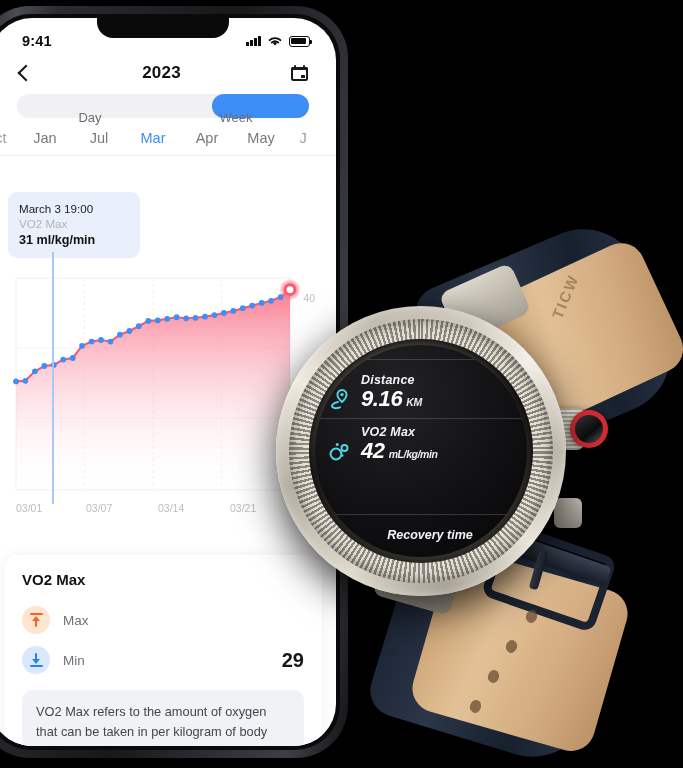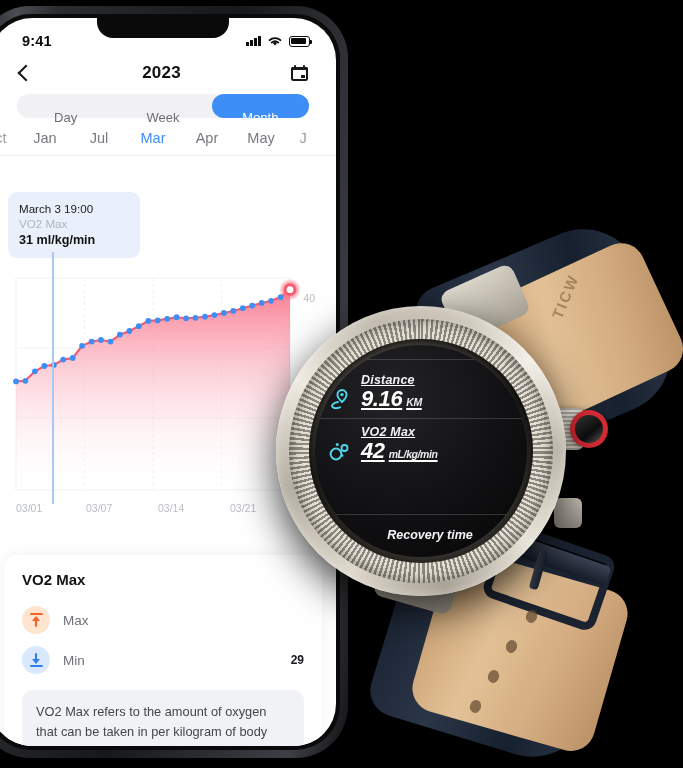--- a/index.html
+++ b/index.html
@@ -136,21 +136,21 @@
   .arw .bar { position: absolute; left: 0; width: 13px; height: 2.1px; border-radius: 1px; }
   .arw .stem { position: absolute; left: 5.2px; width: 2.6px; border-radius: 1px; }
   .arw .head { position: absolute; left: 2px; width: 0; height: 0; border-left: 4.5px solid transparent; border-right: 4.5px solid transparent; }
   .arw.up .bar { top: 0; background: #f4622a; }
   .arw.up .stem { top: 4px; height: 10px; background: #f4622a; }
   .arw.up .head { top: 3px; border-bottom: 5px solid #f4622a; }
   .arw.dn .bar { bottom: 0; background: #2f7fe8; }
   .arw.dn .stem { top: 0; height: 10px; background: #2f7fe8; }
   .arw.dn .head { bottom: 3px; border-top: 5px solid #2f7fe8; }
   .row .lbl { font-size: 13.5px; color: #6f7178; margin-left: 13px; }
-  .row .val { margin-left: auto; font-size: 12px; color: #16171a; font-weight: 600; }
+  .row .val { margin-left: auto; font-size: 20px; color: #16171a; font-weight: 600; }
   .desc {
     margin-top: 10px; background: #f1f2f5; border-radius: 11px;
     padding: 12px 14px 14px 14px; font-size: 12.8px; line-height: 19.5px; color: #44464c;
   }
 
   
   .watch { position: absolute; left: 258px; top: 250px; width: 425px; height: 518px; }
 
   .strap-top, .strap-bot {
     position: absolute; border-radius: 30px;
@@ -211,21 +211,21 @@
     box-shadow: inset 0 2px 8px rgba(0,0,0,.9);
   }
   .face {
     position: absolute; left: 6px; top: 6px; width: 212px; height: 212px;
     border-radius: 50%;
     background: radial-gradient(circle at 36% 24%, #232326 0%, #111113 55%, #050506 100%);
     overflow: hidden;
     color: #fff;
   }
   .face-scroll { position: absolute; left: 0; right: 0; top: 22px; }
-  .metric { position: relative; padding: 6px 10px 6px 46px; text-decoration: underline; }
+  .metric { position: relative; padding: 6px 10px 6px 46px; }
   .metric + .metric { border-top: 1px solid rgba(255,255,255,.17); }
   .metric .m-label { font-size: 12.5px; font-style: italic; font-weight: 600; color: #f2f2f4; letter-spacing: .2px; }
   .metric .m-value { font-size: 22px; font-style: italic; font-weight: 700; letter-spacing: -.4px; margin-top: -1px; }
   .metric .m-unit { font-size: 10.5px; font-style: italic; font-weight: 600; color: #ececee; margin-left: 4px; }
   .metric .m-icon { position: absolute; left: 10px; top: 18px; width: 28px; height: 28px; }
   .face-top-line { position:absolute; left:48px; right:30px; top:14px; height:1px; background:rgba(255,255,255,.16); }
   .metric-partial {
     position: absolute; left: 0; right: 0; bottom: 14px; padding: 10px 10px 0 28px;
     border-top: 1px solid rgba(255,255,255,.17); text-align: center;
   }
@@ -299,21 +299,20 @@
               <span class="top"></span>
               <span class="dot"></span>
           </span>
         </div>
 
         <div class="seg-wrap">
           <div class="seg">
             <div class="thumb"></div>
             <div class="item">Day</div>
             <div class="item">Week</div>
-            <div class="item active">Month</div>
           </div>
         </div>
 
         <div class="months">
           <span class="m edge" style="width:34px;margin-left:-6px">ct</span>
           <span class="m" style="width:54px">Jan</span>
           <span class="m" style="width:54px">Jul</span>
           <span class="m sel" style="width:54px">Mar</span>
           <span class="m" style="width:54px">Apr</span>
           <span class="m" style="width:54px">May</span>

